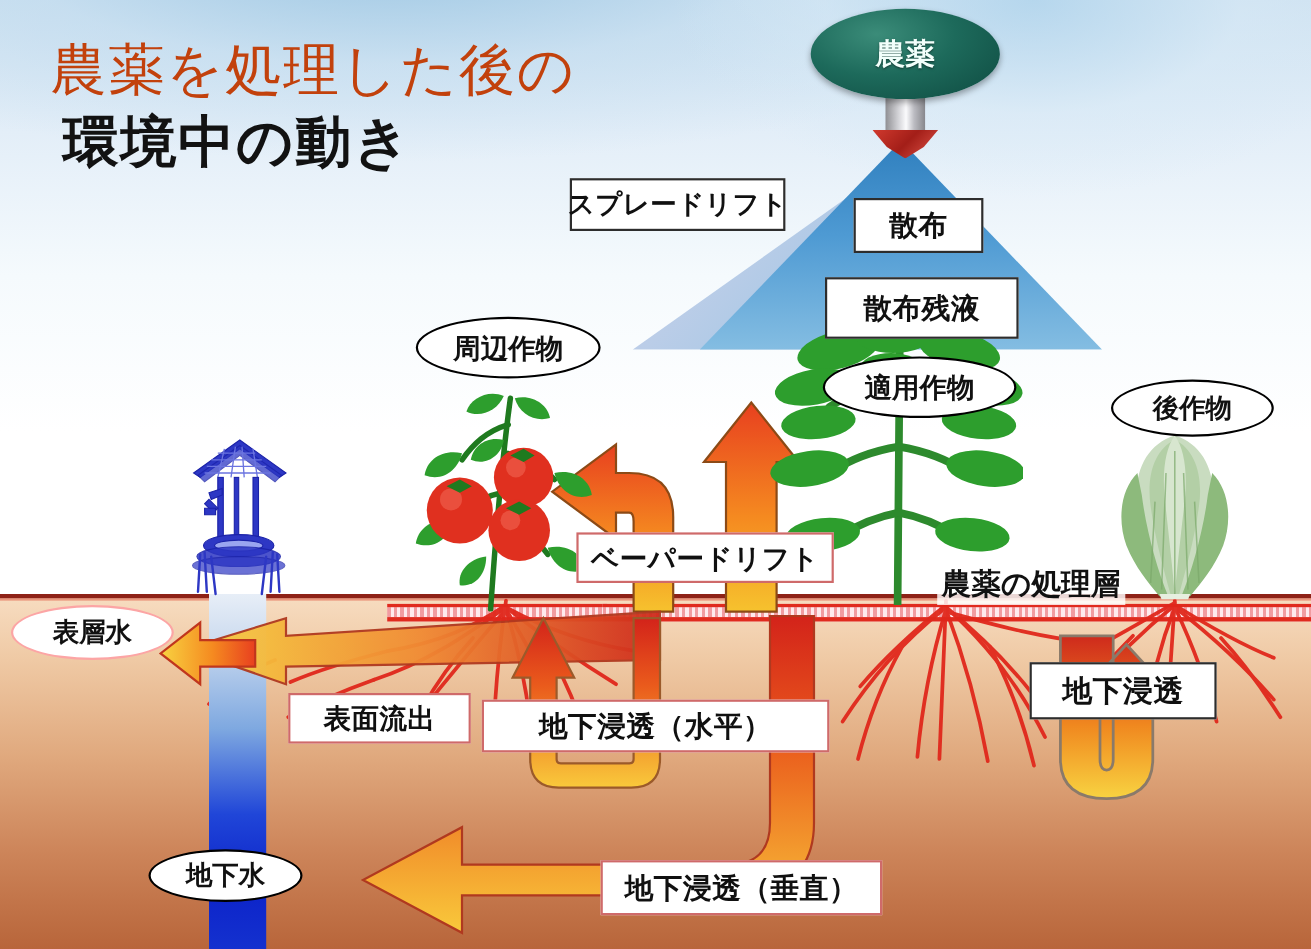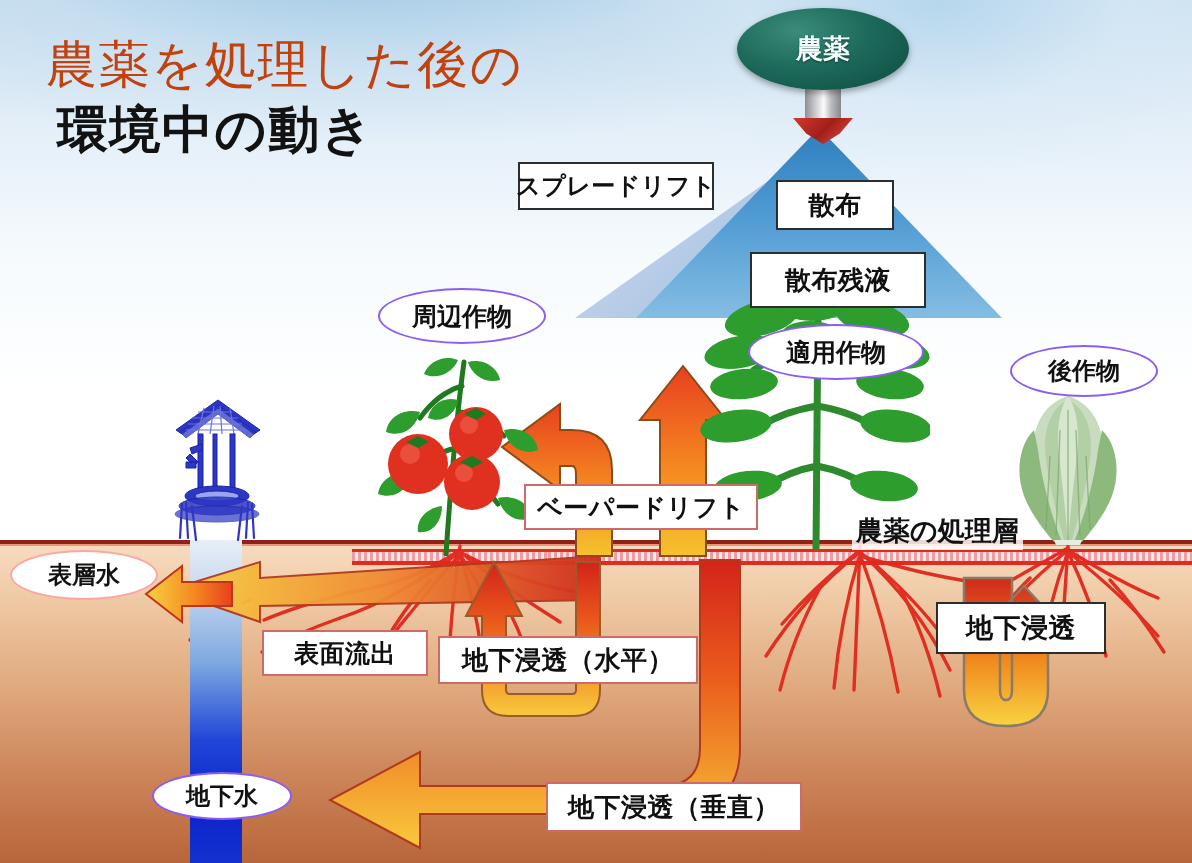--- a/index.html
+++ b/index.html
@@ -75,21 +75,21 @@
   .oval{
     position:absolute;
     border-radius:50%;
     background:#ffffff;
     display:flex;align-items:center;justify-content:center;
     font-weight:700;color:#111;
     white-space:nowrap;
     box-sizing:border-box;
     z-index:40;
   }
-  .oval.grey{border:2px solid #8b5cf6;}
+  .oval.grey{border:2px solid #000000;}
   .oval.blue{border:2px solid #fca5a5;}
   
   .tank{
     position:absolute;left:737px;top:8px;width:172px;height:82px;
     border-radius:50%;
     background:radial-gradient(ellipse at 35% 28%, #3b8c79 0%, #1d6a5b 45%, #0e4a40 100%);
     box-shadow:0 3px 6px rgba(0,0,0,.35);
     display:flex;align-items:center;justify-content:center;
     z-index:42;
   }
@@ -373,21 +373,21 @@
   </div>
 
   <div class="oval grey" style="left:1010px;top:345px;width:148px;height:52px;font-size:24px;">
     <span>後作物</span>
   </div>
 
   <div class="oval blue" style="left:10px;top:550px;width:148px;height:50px;font-size:24px;">
     <span>表層水</span>
   </div>
 
-  <div class="oval grey" style="left:152px;top:772px;width:140px;height:48px;font-size:24px;">
+  <div class="oval grey" style="left:135px;top:772px;width:140px;height:48px;font-size:24px;">
     <span>地下水</span>
   </div>
 
   <div class="boxlabel dark" style="left:518px;top:162px;width:196px;height:48px;font-size:24px;text-align:center;">
     <span>スプレードリフト</span>
   </div>
 
   <div class="boxlabel dark" style="left:776px;top:180px;width:118px;height:50px;font-size:26px;">
     <span>散布</span>
   </div>
@@ -402,21 +402,21 @@
 
   <div style="position:absolute;left:852px;top:512px;font-size:27px;font-weight:700;color:#111;
               background:rgba(255,255,255,.82);padding:1px 4px;z-index:41;white-space:nowrap;">
     <span>農薬の処理層</span>
   </div>
 
   <div class="boxlabel red" style="left:262px;top:630px;width:166px;height:46px;font-size:25px;">
     <span>表面流出</span>
   </div>
 
-  <div class="boxlabel red" style="left:438px;top:636px;width:260px;height:48px;font-size:26px;">
+  <div class="boxlabel red" style="left:438px;top:636px;width:316px;height:48px;font-size:26px;">
     <span>地下浸透（水平）</span>
   </div>
 
   <div class="boxlabel red" style="left:546px;top:782px;width:256px;height:50px;font-size:26px;">
     <span>地下浸透（垂直）</span>
   </div>
 
   <div class="boxlabel dark" style="left:936px;top:602px;width:170px;height:52px;font-size:27px;">
     <span>地下浸透</span>
   </div>

